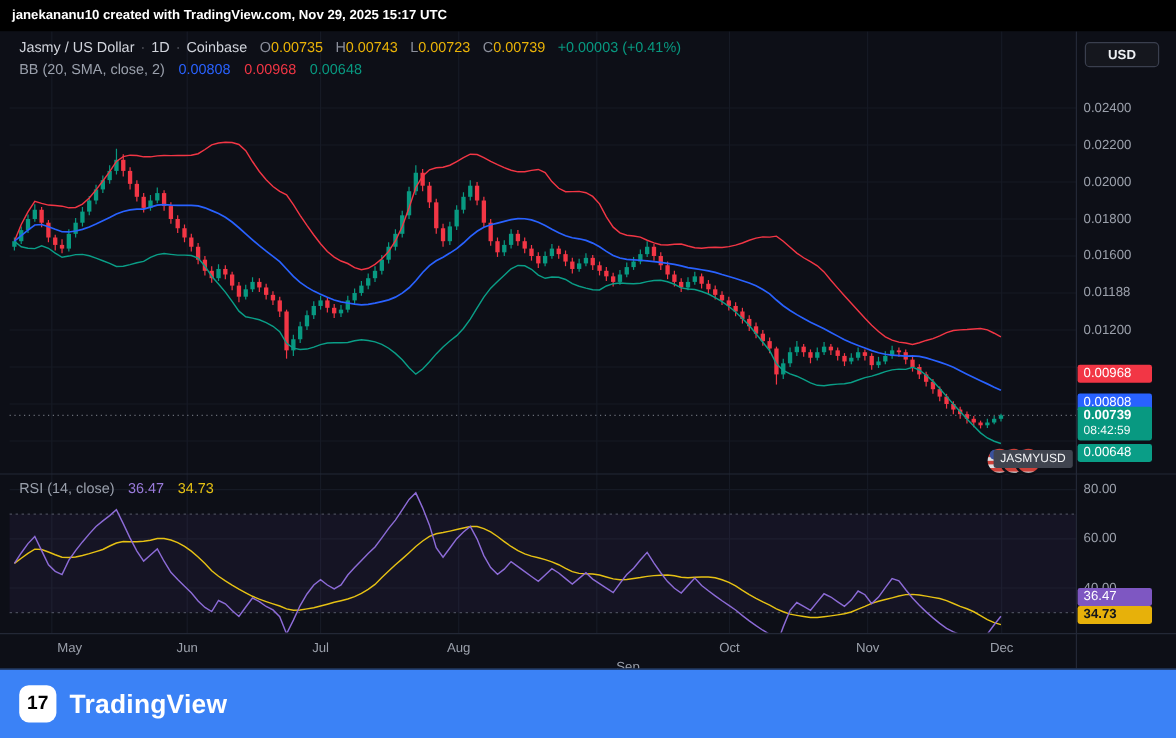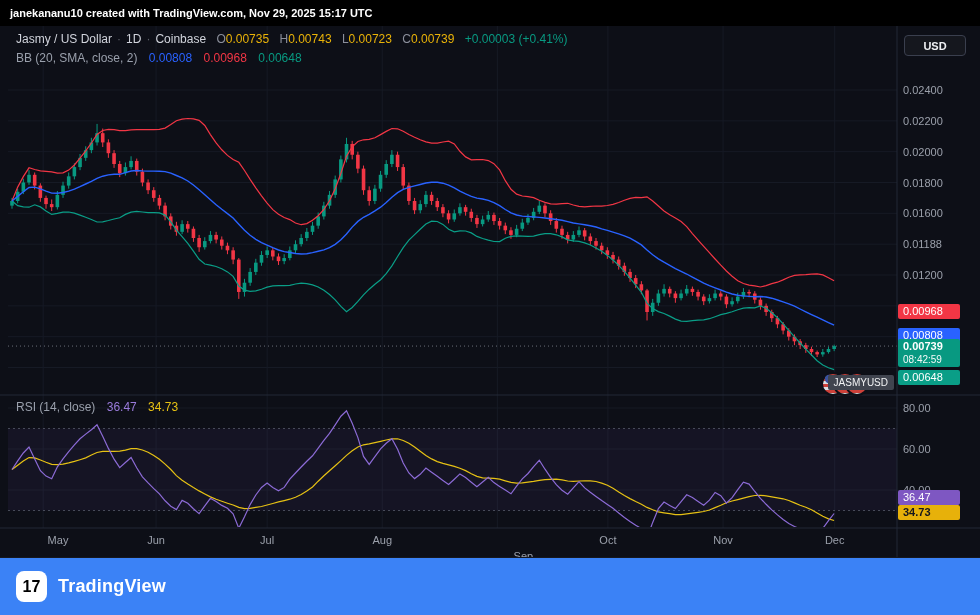--- a/index.html
+++ b/index.html
@@ -34,21 +34,21 @@
   .tag-last .tl-price{font-weight:700}
   .tag-last .tl-count{font-size:10px;opacity:.95}
   .tag-dark-text{color:#14161c;font-weight:700}
   .tag-symbol{position:absolute;right:86px;background:#40444f;color:#f2f3f5;font-size:10px;
     padding:1px 6px;border-radius:2px;z-index:5;line-height:13px}
   .flags{position:absolute;left:820px;top:340px;z-index:3;opacity:.95}
   .footer{position:absolute;top:557px;left:0;width:980px;height:58px;background:#3b82f6;
     border-top:1px solid #16181f;display:flex;align-items:center;padding-left:16px;gap:11px;z-index:10}
   .tv-icon{width:31px;height:31px;background:#fff;border-radius:8px;color:#000;font-weight:700;
     font-size:16px;display:flex;align-items:center;justify-content:center}
-  .tv-text{color:#fff;font-size:18px;font-weight:700;letter-spacing:.2px}
+  .tv-text{color:#fff;font-size:22px;font-weight:700;letter-spacing:.2px}
 </style>
 </head>
 <body>
 
 <div class="screen">
 
   <div class="topbar">
     <span>janekananu10 created with TradingView.com, Nov 29, 2025 15:17 UTC</span>
   </div>
 

